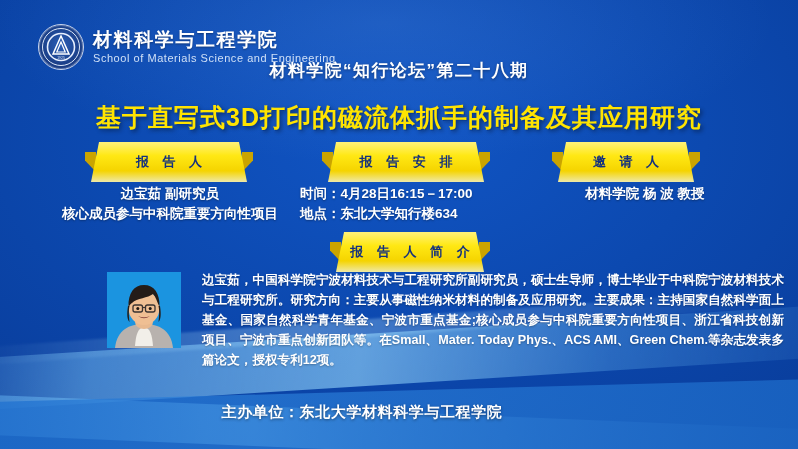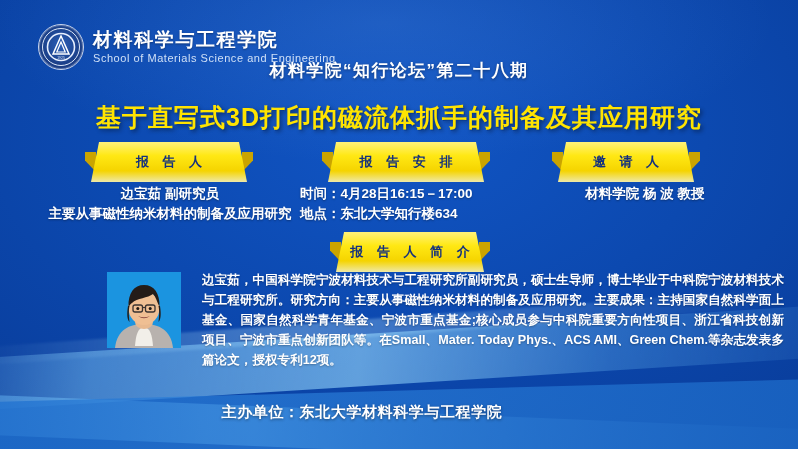--- a/index.html
+++ b/index.html
@@ -170,21 +170,21 @@
   <div class="banner" id="banner-schedule">
     <div class="tail left"></div>
     <div class="tail right"></div>
     <div class="plate">
       <span>报 告 安 排</span>
     </div>
   </div>
 
   <div class="info-col" id="col-speaker">
     <span class="ln">边宝茹    副研究员</span>
-    <span class="ln">主要从事磁性纳米材料的制备及应用研究</span>
+    <span class="ln">核心成员参与中科院重要方向性项目</span>
   </div>
 
   <div class="info-col" id="col-schedule">
     <span class="ln">时间：4月28日16:15－17:00</span>
     <span class="ln">地点：东北大学知行楼634</span>
   </div>
 
   <div class="info-col" id="col-inviter">
     <span class="ln">材料学院  杨  波  教授</span>
   </div>

